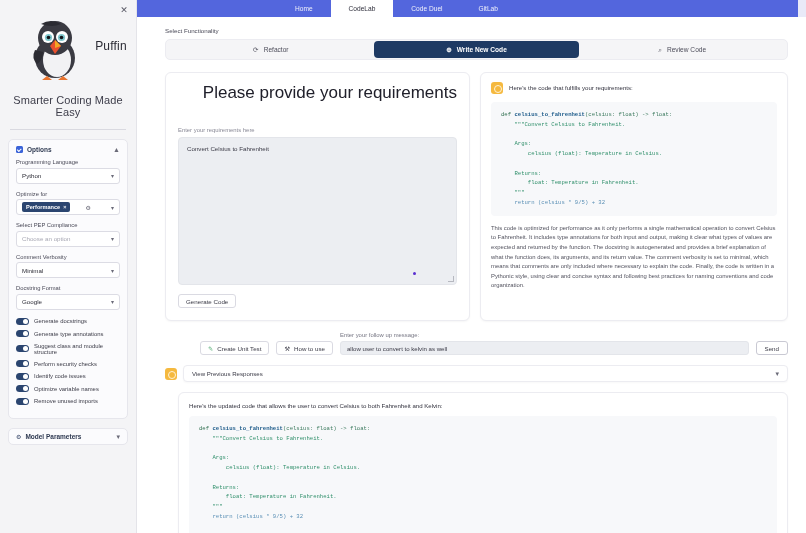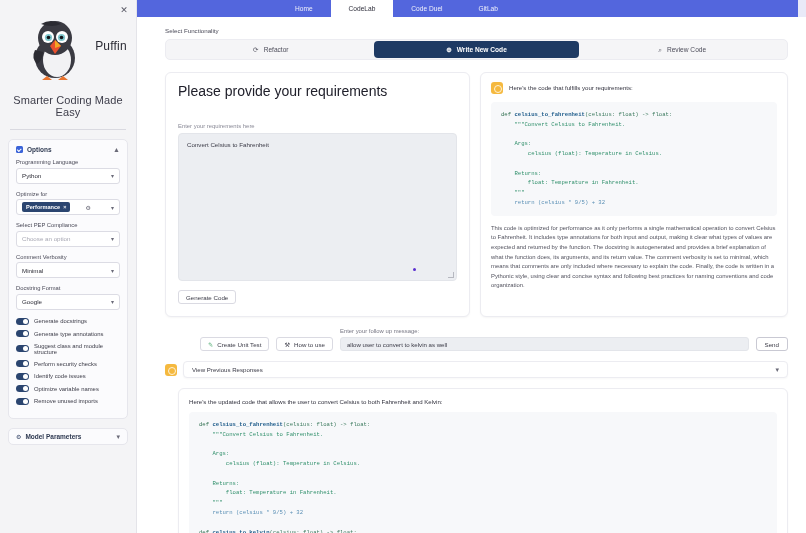--- a/index.html
+++ b/index.html
@@ -108,21 +108,21 @@
     gap:5px; font-size:6.6px; color:#4d4d5a; border-radius:4px; cursor:pointer;
   }
   .func-btn.active { background:#1e3a63; color:#ffffff; font-weight:bold; }
 
   .cols { display:flex; gap:10px; margin-top: 12px; }
   .card {
     background:#ffffff; border:1px solid #ececf1; border-radius:6px;
     box-shadow: 0 1px 2px rgba(0,0,0,.04);
   }
   .req-card { width: 305px; padding: 10px 12px 12px 12px; }
-  .req-title { font-size: 14px; color:#20202b; margin-bottom: 24px; }
+  .req-title { font-size: 17px; color:#20202b; margin-bottom: 24px; text-align: right; }
   .req-sub { font-size:5.9px; color:#8a8a97; margin-bottom:4px; }
   .req-area {
     background:#eceef2; border:1px solid #e3e5ea; border-radius:4px;
     height: 148px; padding: 7px 8px; font-size:6.2px; color:#3a3a46;
     position:relative;
   }
   .req-area .dot { position:absolute; right:40px; bottom:9px; width:3px; height:3px; background:#5a2fd0; border-radius:50%;}
   .req-area .grip {
     position:absolute; right:2px; bottom:2px; width:6px; height:6px;
     border-right:1px solid #b6b8c0; border-bottom:1px solid #b6b8c0;

